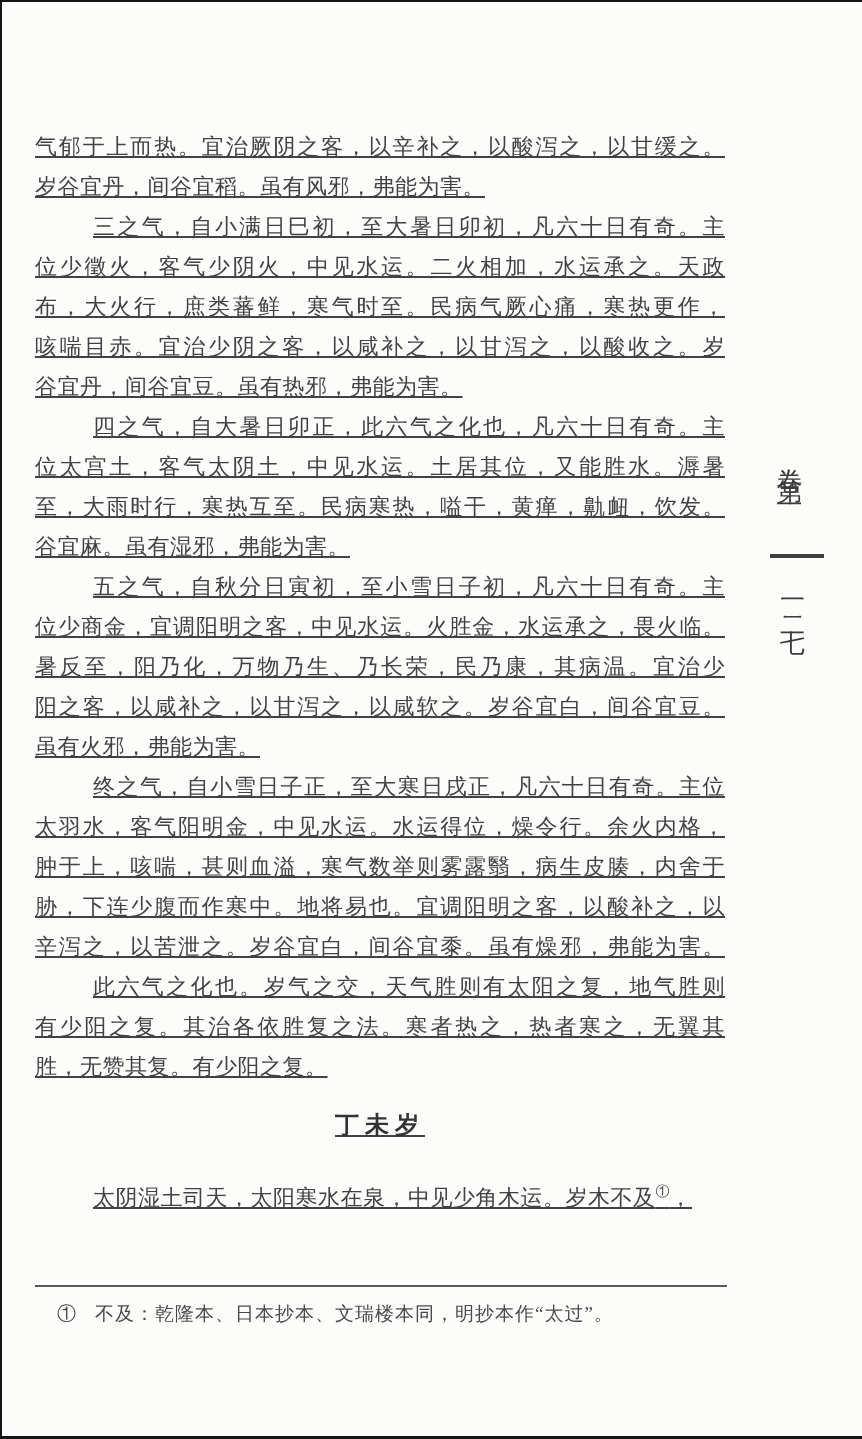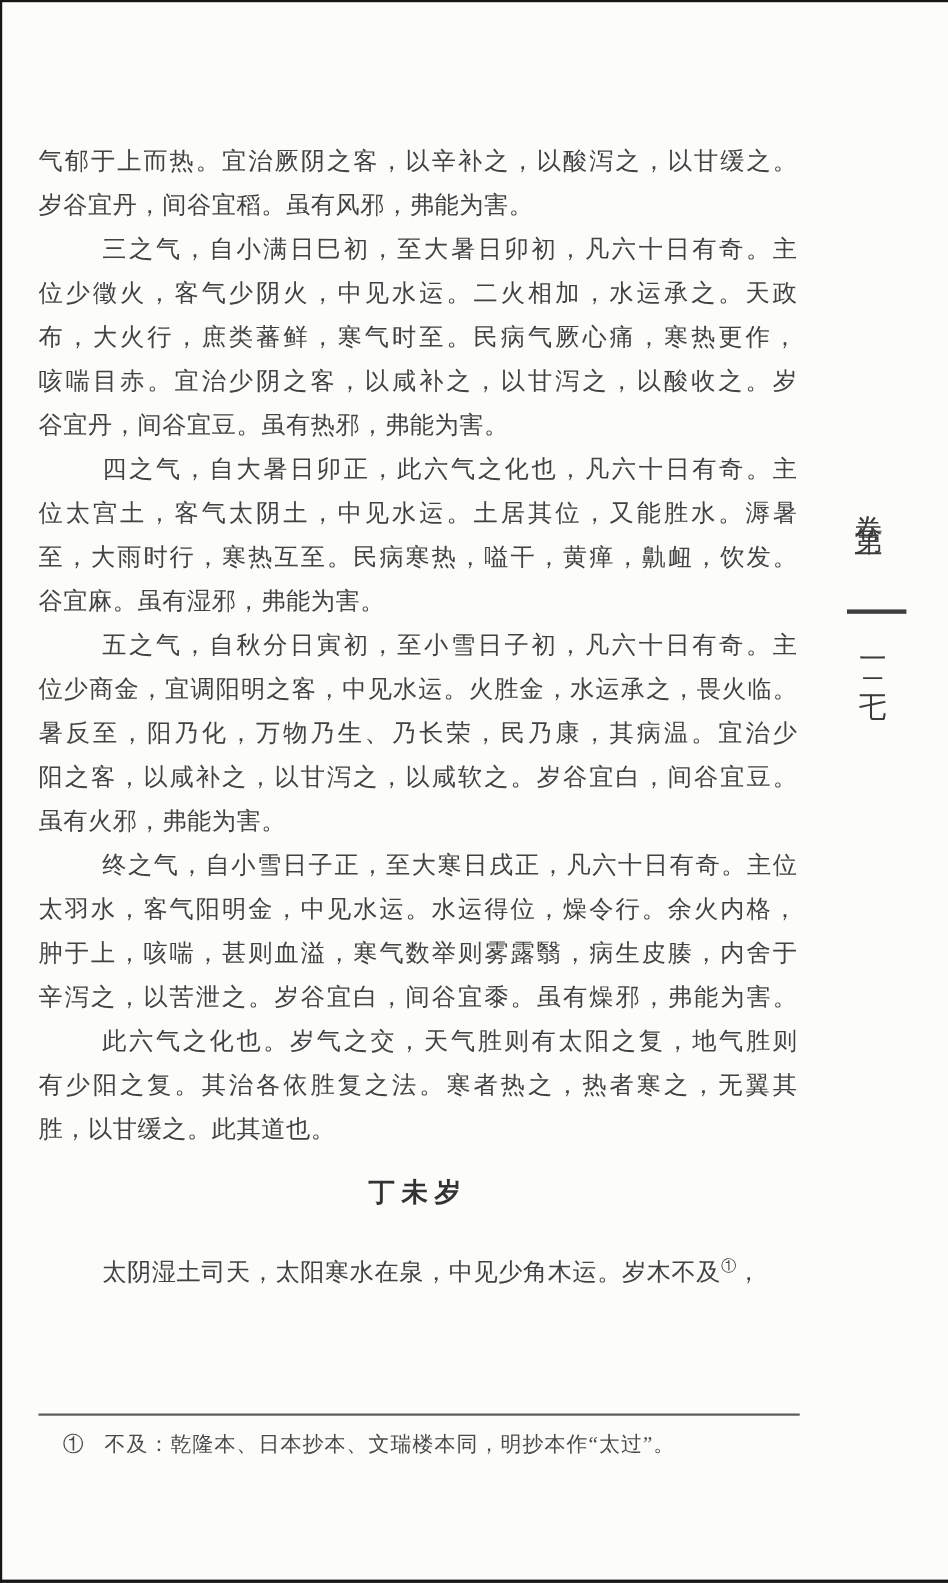--- a/index.html
+++ b/index.html
@@ -9,21 +9,21 @@
     margin:0 auto;
     background:#fcfcfa;
     box-sizing:border-box;
     border-top:2px solid #161616;
     border-left:2px solid #161616;
     border-bottom:3px solid #161616;
     font-family:"Liberation Serif","DejaVu Serif",serif;
     color:#424242;
     overflow:hidden;
   }
-  .text-column { position:absolute; left:33px; top:125px; width:690px; }
+  .text-column { position:absolute; left:33px; top:125px; width:690px;text-decoration:underline; }
   .line {
     height:40px; line-height:40px;
     font-size:22px;
     letter-spacing:0.5px;
     text-align:justify;
     text-align-last:justify;
     text-justify:inter-character;
     overflow:hidden;
   }
   .line.end { text-align-last:left; }
@@ -93,24 +93,25 @@
     <div class="line">至，大雨时行，寒热互至。民病寒热，嗌干，黄瘅，鼽衄，饮发。</div>
     <div class="line end">谷宜麻。虽有湿邪，弗能为害。</div>
     <div class="line indent">五之气，自秋分日寅初，至小雪日子初，凡六十日有奇。主</div>
     <div class="line">位少商金，宜调阳明之客，中见水运。火胜金，水运承之，畏火临。</div>
     <div class="line">暑反至，阳乃化，万物乃生、乃长荣，民乃康，其病温。宜治少</div>
     <div class="line">阳之客，以咸补之，以甘泻之，以咸软之。岁谷宜白，间谷宜豆。</div>
     <div class="line end">虽有火邪，弗能为害。</div>
     <div class="line indent">终之气，自小雪日子正，至大寒日戌正，凡六十日有奇。主位</div>
     <div class="line">太羽水，客气阳明金，中见水运。水运得位，燥令行。余火内格，</div>
     <div class="line">肿于上，咳喘，甚则血溢，寒气数举则雾露翳，病生皮腠，内舍于</div>
+    <div class="line">胁，下连少腹而作寒中。地将易也。宜调阳明之客，以酸补之，以</div>
     <div class="line">辛泻之，以苦泄之。岁谷宜白，间谷宜黍。虽有燥邪，弗能为害。</div>
     <div class="line indent">此六气之化也。岁气之交，天气胜则有太阳之复，地气胜则</div>
     <div class="line">有少阳之复。其治各依胜复之法。寒者热之，热者寒之，无翼其</div>
-    <div class="line end">胜，以甘缓之。此其道也。</div>
+    <div class="line end">胜，无赞其复。有少阳之复。</div>
 
     <div class="section-heading">丁未岁</div>
 
     <div class="line indent end para-line"><span>太阴湿土司天，太阳寒水在泉，中见少角木运。岁木不及</span><span class="sup-ref">①</span><span>，</span></div>
   </div>
 
   <div class="footnote-rule"></div>
   <div class="footnote">
     <span class="marker">①</span><span>不及：乾隆本、日本抄本、文瑞楼本同，明抄本作“太过”。</span>
   </div>

